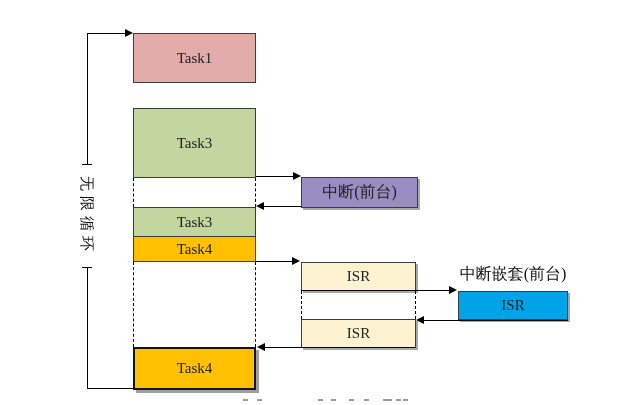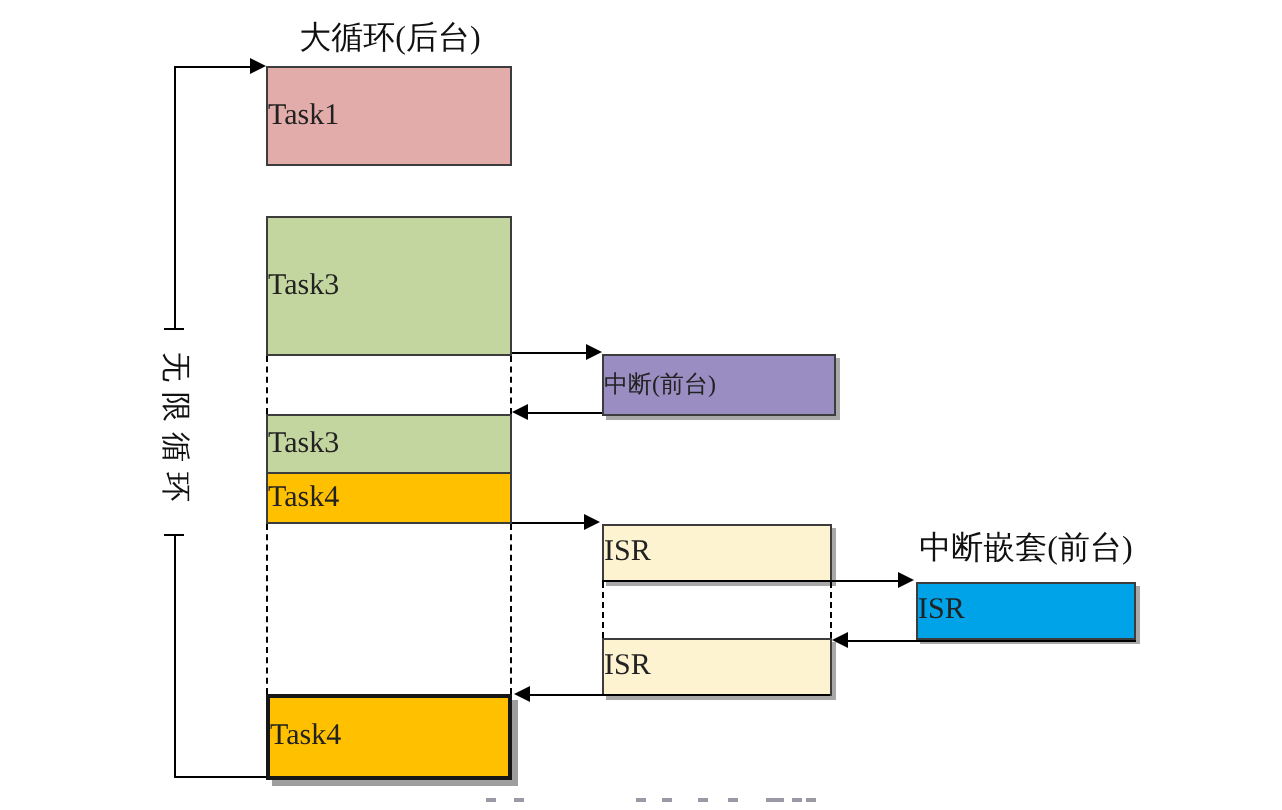--- a/index.html
+++ b/index.html
@@ -12,21 +12,21 @@
 
   .abs{position:absolute;}
 
   .title{
     font-size:16px;text-align:center;white-space:nowrap;
     color:#111;
   }
 
   .box{
     box-sizing:border-box;border:1px solid #3c3c3c;
-    display:flex;align-items:center;
+    display:flex;align-items:center;justify-content:center;
     font-size:15px;color:#222;
   }
   .box.shadowed{box-shadow:2px 2px 0 #a8a8a8;}
   .box.heavy{border:2px solid #161616;box-shadow:3px 3px 0 #9e9e9e;}
 
   .hline{height:1px;background:#000;}
   .vline{width:1px;background:#000;}
   .vdash{width:0;border-left:1px dashed #000;}
   .tick{height:1px;background:#000;}
 
@@ -50,21 +50,20 @@
 
   .caption-fragment{
     height:2px;width:5px;background:#9a9aa6;position:absolute;top:399px;
   }
 </style>
 </head>
 <body>
 
 <div id="canvas">
 
-  <div class="abs title" style="left:120px;top:9px;width:150px;">大循环(后台)</div>
 
   <div class="abs title" style="left:438px;top:264px;width:150px;">中断嵌套(前台)</div>
 
   <div class="abs vline" style="left:87px;top:33px;height:131px;"></div>
   <div class="abs tick" style="left:82px;top:164px;width:10px;"></div>
   <div class="abs vertical-label" style="left:39px;top:208px;">无限循环</div>
   <div class="abs tick" style="left:82px;top:267px;width:10px;"></div>
   <div class="abs vline" style="left:87px;top:268px;height:120px;"></div>
 
   <div class="abs hline" style="left:87px;top:33px;width:39px;"></div>
@@ -89,21 +88,21 @@
     <span>Task4</span>
   </div>
 
   <div class="abs vdash" style="left:133px;top:262px;height:85px;"></div>
   <div class="abs vdash" style="left:255px;top:262px;height:85px;"></div>
 
   <div class="abs box heavy" style="left: 133px; top: 347px; width: 123px; height: 43px; background-color: rgb(255, 192, 0);">
     <span>Task4</span>
   </div>
 
-  <div class="abs box shadowed" style="left: 301px; top: 177px; width: 117px; height: 31px; font-size: 12px; background-color: rgb(154, 141, 193);">
+  <div class="abs box shadowed" style="left: 301px; top: 177px; width: 117px; height: 31px; font-size: 16px; background-color: rgb(154, 141, 193);">
     <span>中断(前台)</span>
   </div>
 
   <div class="abs box shadowed" style="left: 301px; top: 262px; width: 115px; height: 29px; background-color: rgb(253, 243, 209);">
     <span>ISR</span>
   </div>
   <div class="abs vdash" style="left:301px;top:291px;height:28px;"></div>
   <div class="abs vdash" style="left:415px;top:291px;height:28px;"></div>
   <div class="abs box shadowed" style="left: 301px; top: 319px; width: 115px; height: 29px; background-color: rgb(253, 243, 209);">
     <span>ISR</span>

